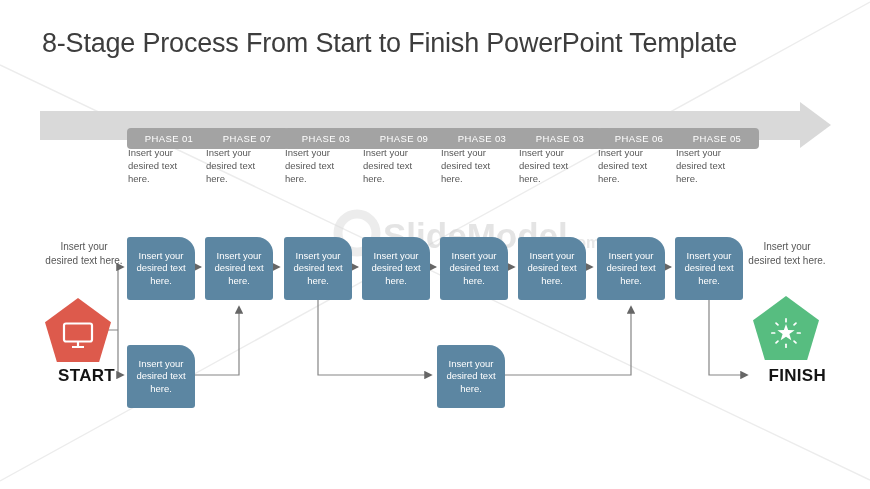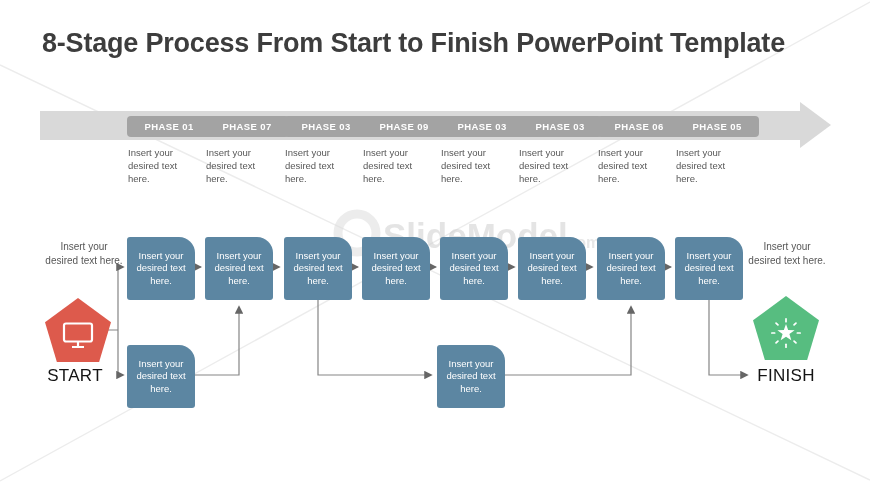--- a/index.html
+++ b/index.html
@@ -2,49 +2,49 @@
 <html><head>
 <meta charset="utf-8">
 <style>
   html,body{margin:0;padding:0;background:#fff;}
   .slide{position:relative;width:870px;height:489px;background:#ffffff;overflow:hidden;
          font-family:"Liberation Sans", sans-serif;}
   .layer{position:absolute;left:0;top:0;width:870px;height:489px;}
   .wm-svg{z-index:0;}
   .conn-svg{z-index:1;}
 
-  .title{position:absolute;left:42px;top:28px;width:800px;font-size:27px;font-weight:700;
+  .title{position:absolute;left:42px;top:28px;width:800px;font-size:27px;font-weight:400;
          color:#3d3d3d;letter-spacing:-0.2px;z-index:2;}
 
   .band{position:absolute;left:40px;top:111px;width:760px;height:29px;background:#d9d9d9;z-index:2;}
   .band-head{position:absolute;left:800px;top:102px;width:0;height:0;z-index:2;
              border-top:23px solid transparent;border-bottom:23px solid transparent;
              border-left:31px solid #d9d9d9;}
 
-  .pill{position:absolute;top:116px;width:84px;height:21px;background:#a3a3a3;border-radius:4px;
-        color:#ffffff;font-size:9.5px;font-weight:bold;letter-spacing:.4px;text-align:center;
+  .pill{position:absolute;top:128px;width:84px;height:21px;background:#a3a3a3;border-radius:4px;
+        color:#ffffff;font-size:9.5px;font-weight:normal;letter-spacing:.4px;text-align:center;
         line-height:21px;z-index:3;}
   .desc{position:absolute;top:147px;width:64px;font-size:9.5px;line-height:1.35;color:#575757;z-index:3;}
 
   .pbox{position:absolute;width:68px;height:63px;background:#5c86a2;border-radius:3px 16px 3px 3px;
         color:#ffffff;font-size:9.5px;line-height:1.3;text-align:center;z-index:2;
         display:flex;align-items:center;justify-content:center;padding:2px;box-sizing:border-box;}
   .trow{top:237px;}
   .brow{top:345px;}
 
   .sidetext{position:absolute;width:80px;text-align:center;font-size:10px;line-height:1.35;
             color:#575757;z-index:2;}
 
   .pentagon{position:absolute;width:66px;height:64px;z-index:2;
             clip-path:polygon(50% 0%,100% 38%,82% 100%,18% 100%,0% 38%);
             display:flex;align-items:center;justify-content:center;padding-top:10px;box-sizing:border-box;}
   .pent-red{left:45px;top:298px;background:#dd5a4c;}
   .pent-green{left:753px;top:296px;background:#57bd80;}
 
-  .endlabel{position:absolute;width:80px;text-align:center;font-size:17px;font-weight:400;
+  .endlabel{position:absolute;width:80px;text-align:right;font-size:17px;font-weight:700;
             color:#141414;z-index:2;letter-spacing:.3px;}
 </style>
 </head>
 <body>
 
 <div class="slide">
 
   <svg class="layer wm-svg" viewBox="0 0 870 489">
     <line x1="0" y1="65" x2="870" y2="480" stroke="#ececec" stroke-width="1.4"></line>
     <line x1="0" y1="481" x2="870" y2="2" stroke="#ececec" stroke-width="1.4"></line>

